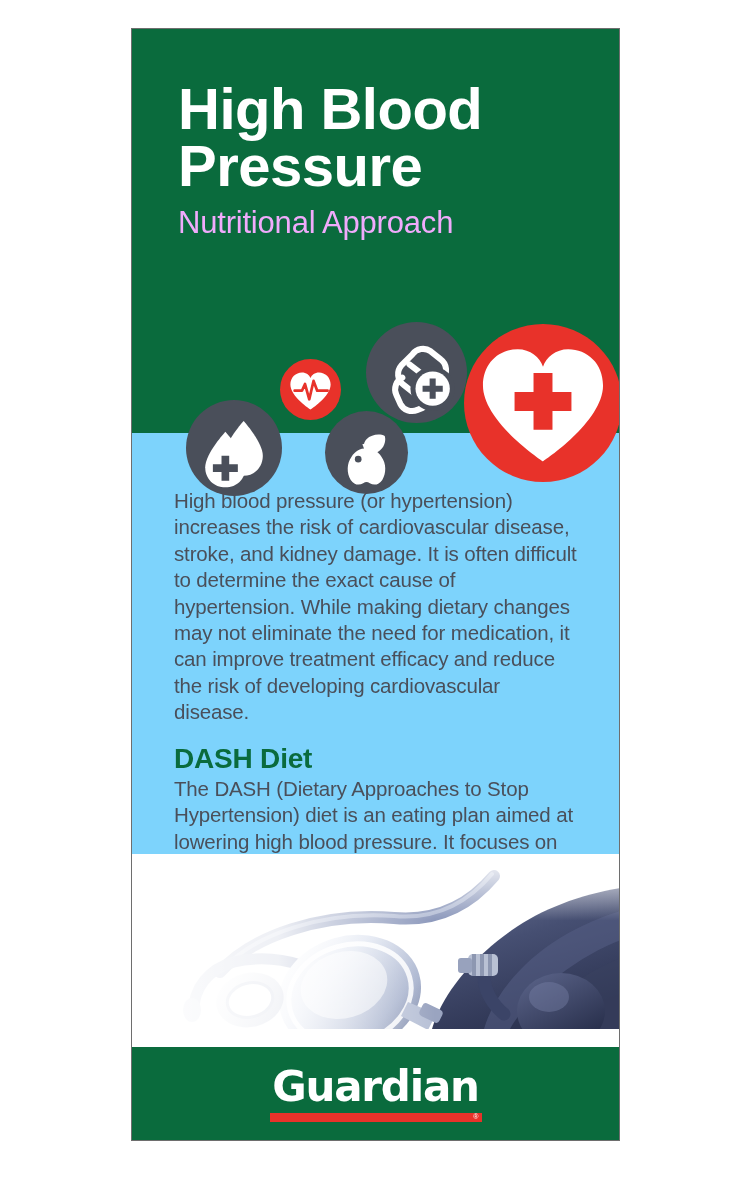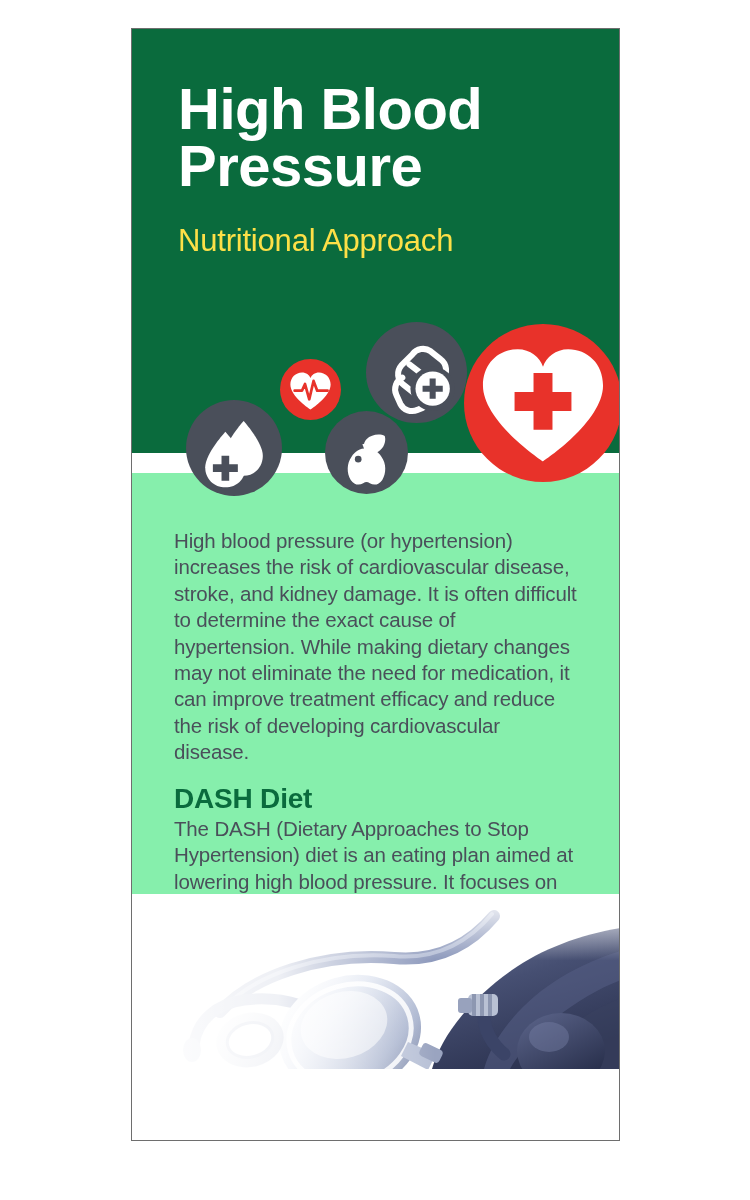--- a/index.html
+++ b/index.html
@@ -54,22 +54,22 @@
     margin: 0;
     color: #ffffff;
     font-size: 58px;
     font-weight: bold;
     line-height: 0.98;
     letter-spacing: -0.5px;
     white-space: pre-line;
   }
 
   .subtitle {
-    margin: 30px 0 0 0;
-    color: #fde047;
+    margin: 12px 0 0 0;
+    color: #f0abfc;
     font-size: 31px;
     font-weight: normal;
     line-height: 1.05;
     letter-spacing: -0.2px;
   }
 
   
   .icon-cluster {
     position: absolute;
     left: 0;
@@ -90,24 +90,24 @@
   .ic-apple    { left: 193px; top: 142px; width: 83px;  height: 83px;  background: #4a4f5a; }
   .ic-pills    { left: 234px; top: 53px;  width: 101px; height: 101px; background: #4a4f5a; }
   .ic-heart-lg { left: 332px; top: 55px;  width: 158px; height: 158px; background: #e8322a; }
 
   .icon-circle svg { position: absolute; left: 0; top: 0; width: 100%; height: 100%; }
 
   
   .content {
     position: absolute;
     left: 0;
-    top: 444px;
+    top: 404px;
     width: 100%;
     height: 596px;
-    background: #86efac;
+    background: #7dd3fc;
     z-index: 2;
   }
 
   .body-text {
     position: absolute;
     left: 42px;
     top: 55px;
     width: 405px;
     margin: 0;
     color: #4a4f5a;
@@ -336,15 +336,23 @@
           <ellipse cx="118" cy="146" rx="34" ry="27" fill="url(#ringG)" opacity="0.9" transform="rotate(-14 118 146)"></ellipse>
           <ellipse cx="118" cy="146" rx="23" ry="17" fill="#ffffff" transform="rotate(-14 118 146)"></ellipse>
           <ellipse cx="118" cy="146" rx="23" ry="17" fill="none" stroke="#aab3cc" stroke-width="3" transform="rotate(-14 118 146)"></ellipse>
 
           <rect x="0" y="0" width="489" height="175" fill="url(#fadeL)"></rect>
           <rect x="0" y="0" width="489" height="175" fill="url(#fadeT)"></rect>
         </svg>
       </div>
     </div>
 
+    <div class="footer">
+      <div class="logo">
+        <span class="logo-word">Guardian</span>
+        <span class="logo-bar">
+          <span class="logo-tm">®</span>
+        </span>
+      </div>
+    </div>
 
   </div>
 </div>
 
 </body></html>

